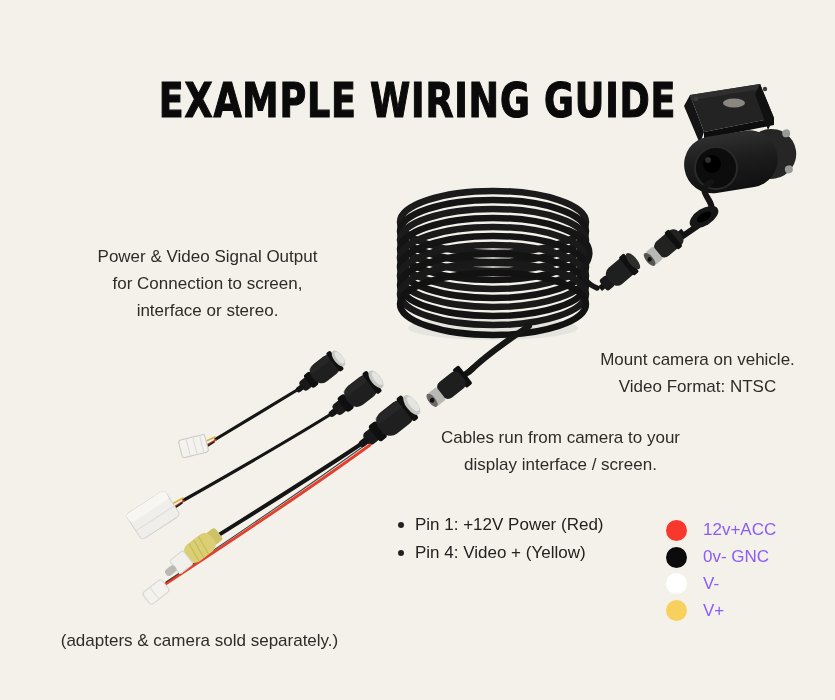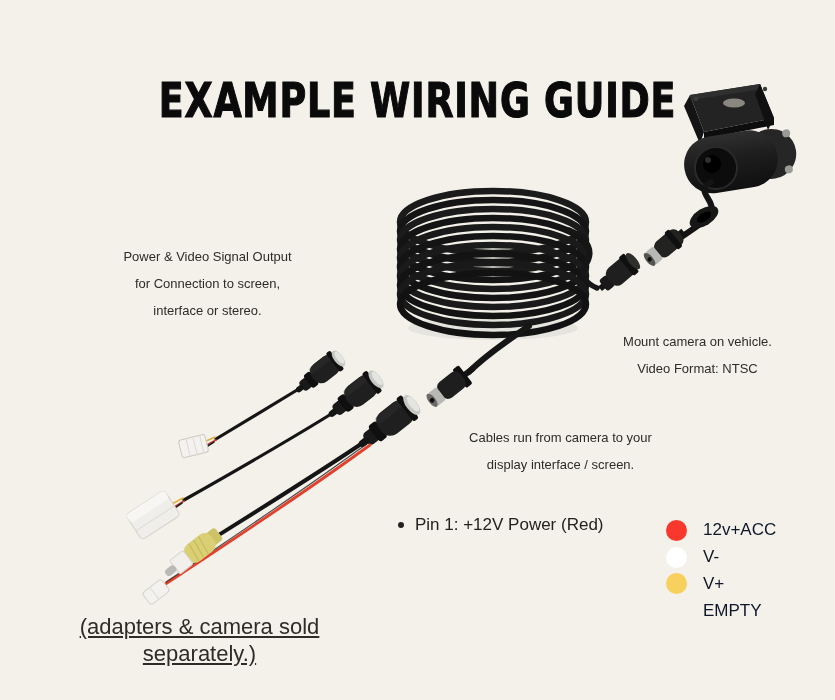--- a/index.html
+++ b/index.html
@@ -13,42 +13,42 @@
   
   .title{
     top:72px;left:0;width:835px;text-align:center;
     font-size:48px;font-weight:700;letter-spacing:1px;color:#0a0a0a;
     transform:scaleX(0.76);transform-origin:center;
     font-family:"DejaVu Sans","Liberation Sans",sans-serif;
     -webkit-text-stroke:1.2px #0a0a0a;
     white-space:nowrap;
   }
   
-  .note{white-space:pre-line;font-size:13px;line-height:27px;text-align:center;color:#2e2c29;}
+  .note{white-space:pre-line;font-size:17px;line-height:27px;text-align:center;color:#2e2c29;}
   .note-output{top:243px;left:40px;width:335px;}
-  .note-mount{top:328px;left:570px;width:255px;}
+  .note-mount{top:346px;left:570px;width:255px;}
   .note-cables{top:424px;left:408px;width:305px;}
-  .note-footer{top:613px;left:42px;width:315px;font-size:22px;text-decoration:underline;}
+  .note-footer{top:627px;left:42px;width:315px;font-size:17px;}
   
   .pins{top:511px;left:396px;width:270px;margin:0;padding:0;list-style:none;}
   .pins li{
     font-size:17px;line-height:27.5px;color:#242220;padding-left:19px;position:relative;
   }
   .pins li::before{
     content:"";position:absolute;left:2px;top:11px;width:6px;height:6px;border-radius:50%;
     background:#242220;
   }
   
   .legend{top:517px;left:666px;}
   .legend-row{display:flex;align-items:center;height:26.8px;}
   .legend-dot{
     width:21px;height:21px;border-radius:50%;margin-right:16px;flex:0 0 auto;
     background:#ccc;
   }
-  .legend-label{font-size:17px;color:#0f172a;white-space:nowrap;}
+  .legend-label{font-size:17px;color:#8b5cf6;white-space:nowrap;}
   svg{display:block;}
 </style>
 </head>
 <body style="background: rgb(243, 241, 234);">
 
 <div class="abs title">EXAMPLE WIRING GUIDE</div>
 
 <svg class="abs" style="top:72px;left:638px;" width="200" height="200" viewBox="0 0 200 200" role="img">
   <defs>
     <linearGradient id="camBody" x1="0" y1="0" x2="0" y2="1">
@@ -209,32 +209,33 @@
 for Connection to screen,
 interface or stereo.</div>
 <div class="abs note note-mount">Mount camera on vehicle.
 Video Format: NTSC</div>
 <div class="abs note note-cables">Cables run from camera to your
 display interface / screen.</div>
 <div class="abs note note-footer">(adapters &amp; camera sold separately.)</div>
 
 <ul class="abs pins">
   <li>Pin 1: +12V Power (Red)</li>
+  <li>Pin 4: Video + (Yellow)</li>
 </ul>
 
 <div class="abs legend">
   <div class="legend-row">
     <span class="legend-dot" style="background: rgb(248, 56, 44);"></span>
     <span class="legend-label">12v+ACC</span>
   </div>
   <div class="legend-row">
+    <span class="legend-dot" style="background: rgb(11, 11, 11);"></span>
+    <span class="legend-label">0v- GNC</span>
+  </div>
+  <div class="legend-row">
     <span class="legend-dot" style="background: rgb(255, 255, 255);"></span>
     <span class="legend-label">V-</span>
   </div>
   <div class="legend-row">
     <span class="legend-dot" style="background: rgb(248, 208, 94);"></span>
     <span class="legend-label">V+</span>
   </div>
-  <div class="legend-row">
-    <span class="legend-dot" style="visibility: hidden;"></span>
-    <span class="legend-label">EMPTY</span>
-  </div>
 </div>
 
 </body></html>

